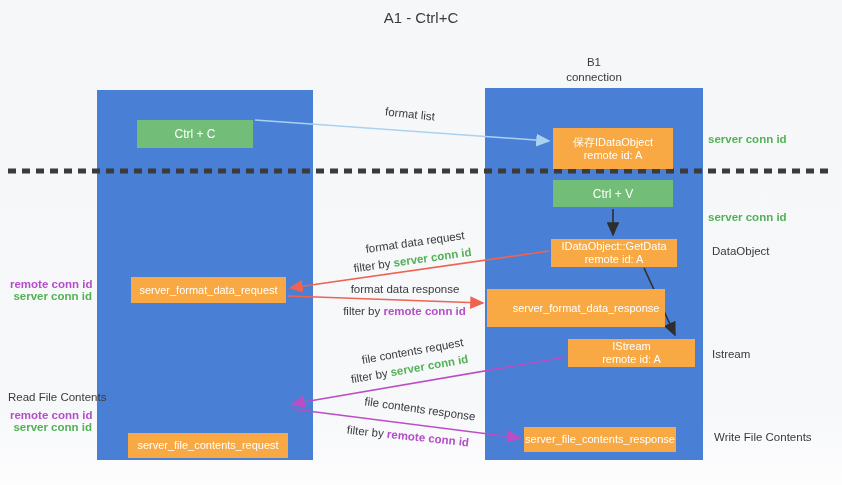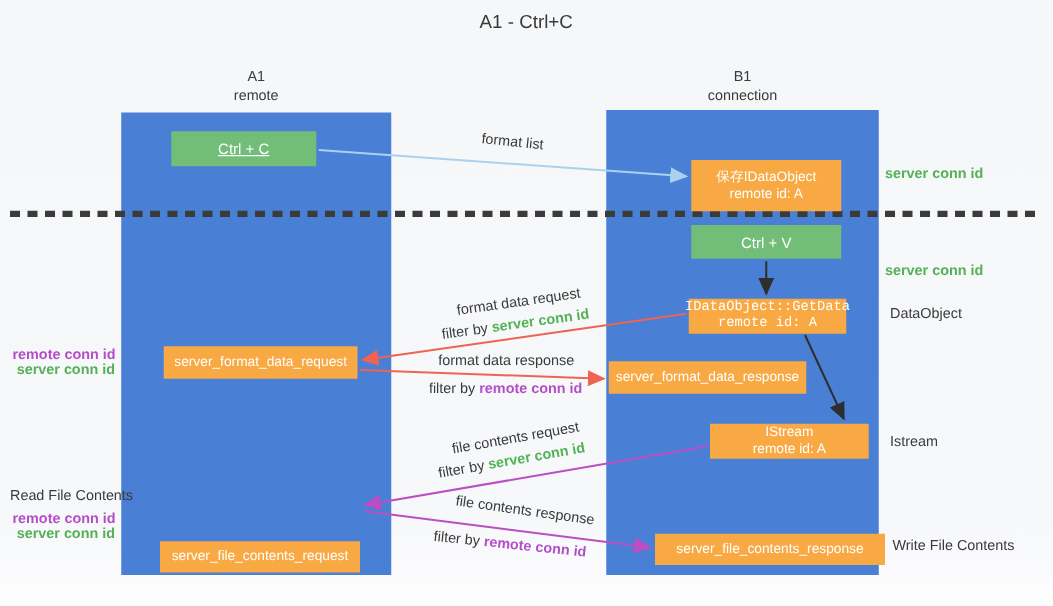--- a/index.html
+++ b/index.html
@@ -25,24 +25,20 @@
 </style>
 </head>
 <body>
 
 <div id="stage">
 
   <div class="title">
     <div>A1 - Ctrl+C</div>
   </div>
 
-  <div class="hdr" style="left:97px; top:55px; width:216px;">
-    <div>A1</div>
-    <div>remote</div>
-  </div>
   <div class="hdr" style="left:485px; top:55px; width:218px;">
     <div>B1</div>
     <div>connection</div>
   </div>
 
   <div class="rect" style="left:97px; top:90px; width:216px; height:370px;"></div>
   <div class="rect" style="left:485px; top:88px; width:218px; height:372px;"></div>
 
   <svg class="overlay" width="842" height="485" viewBox="0 0 842 485">
     <defs>
@@ -68,49 +64,49 @@
 
     <line x1="549" y1="251" x2="290" y2="288" style="stroke:var(--arrow_red)" stroke-width="1.6" marker-end="url(#mRed)"></line>
     <line x1="288" y1="296" x2="483" y2="303" style="stroke:var(--arrow_red)" stroke-width="1.6" marker-end="url(#mRed)"></line>
 
     <line x1="644" y1="268" x2="675" y2="335" style="stroke:var(--arrow_black)" stroke-width="1.6" marker-end="url(#mBlack)"></line>
 
     <line x1="566" y1="357" x2="292" y2="404" style="stroke:var(--arrow_purple)" stroke-width="1.6" marker-end="url(#mPurple)"></line>
     <line x1="292" y1="409" x2="520" y2="438" style="stroke:var(--arrow_purple)" stroke-width="1.6" marker-end="url(#mPurple)"></line>
   </svg>
 
-  <div class="node green" style="left:137px; top:105px; width:116px; height:28px;text-decoration:underline;">
+  <div class="node green" style="left:137px; top:120px; width:116px; height:28px;">
     <span>Ctrl + C</span>
   </div>
   <div class="node orange" style="left:131px; top:277px; width:155px; height:26px;">
     <span>server_format_data_request</span>
   </div>
   <div class="node orange" style="left:128px; top:394px; width:160px; height:25px;margin-top:39px;">
     <span>server_file_contents_request</span>
   </div>
 
   <div class="node orange" style="left:553px; top:128px; width:120px; height:41px;">
     <span>保存IDataObject</span>
     <span>remote id: A</span>
   </div>
   <div class="node green" style="left:553px; top:180px; width:120px; height:27px;">
     <span>Ctrl + V</span>
   </div>
-  <div class="node orange" style="left:551px; top:239px; width:126px; height:28px;font-family:Liberation Mono, monospace;">
+  <div class="node orange" style="left:551px; top:239px; width:126px; height:28px;">
     <span>IDataObject::GetData</span>
     <span>remote id: A</span>
   </div>
-  <div class="node orange" style="left:487px; top:289px; width:158px; height:26px;">
+  <div class="node orange" style="left:487px; top:289px; width:158px; height:38px;padding-left:20px;">
     <span>server_format_data_response</span>
   </div>
   <div class="node orange" style="left:568px; top:339px; width:127px; height:28px;">
     <span>IStream</span>
     <span>remote id: A</span>
   </div>
-  <div class="node orange" style="left:524px; top:427px; width:184px; height:25px;">
+  <div class="node orange" style="left:524px; top:427px; width:152px; height:25px;">
     <span>server_file_contents_response</span>
   </div>
 
   <div class="lbl g" style="left:708px; top:133px;">server conn id</div>
   <div class="lbl g" style="left:708px; top:211px;">server conn id</div>
   <div class="lbl" style="left:712px; top:245px;">DataObject</div>
   <div class="lbl" style="left:712px; top:348px;">Istream</div>
   <div class="lbl" style="left:714px; top:431px;">Write File Contents</div>
 
   <div class="lbl right-align" style="left:10px; top:278px; width:82px;">

